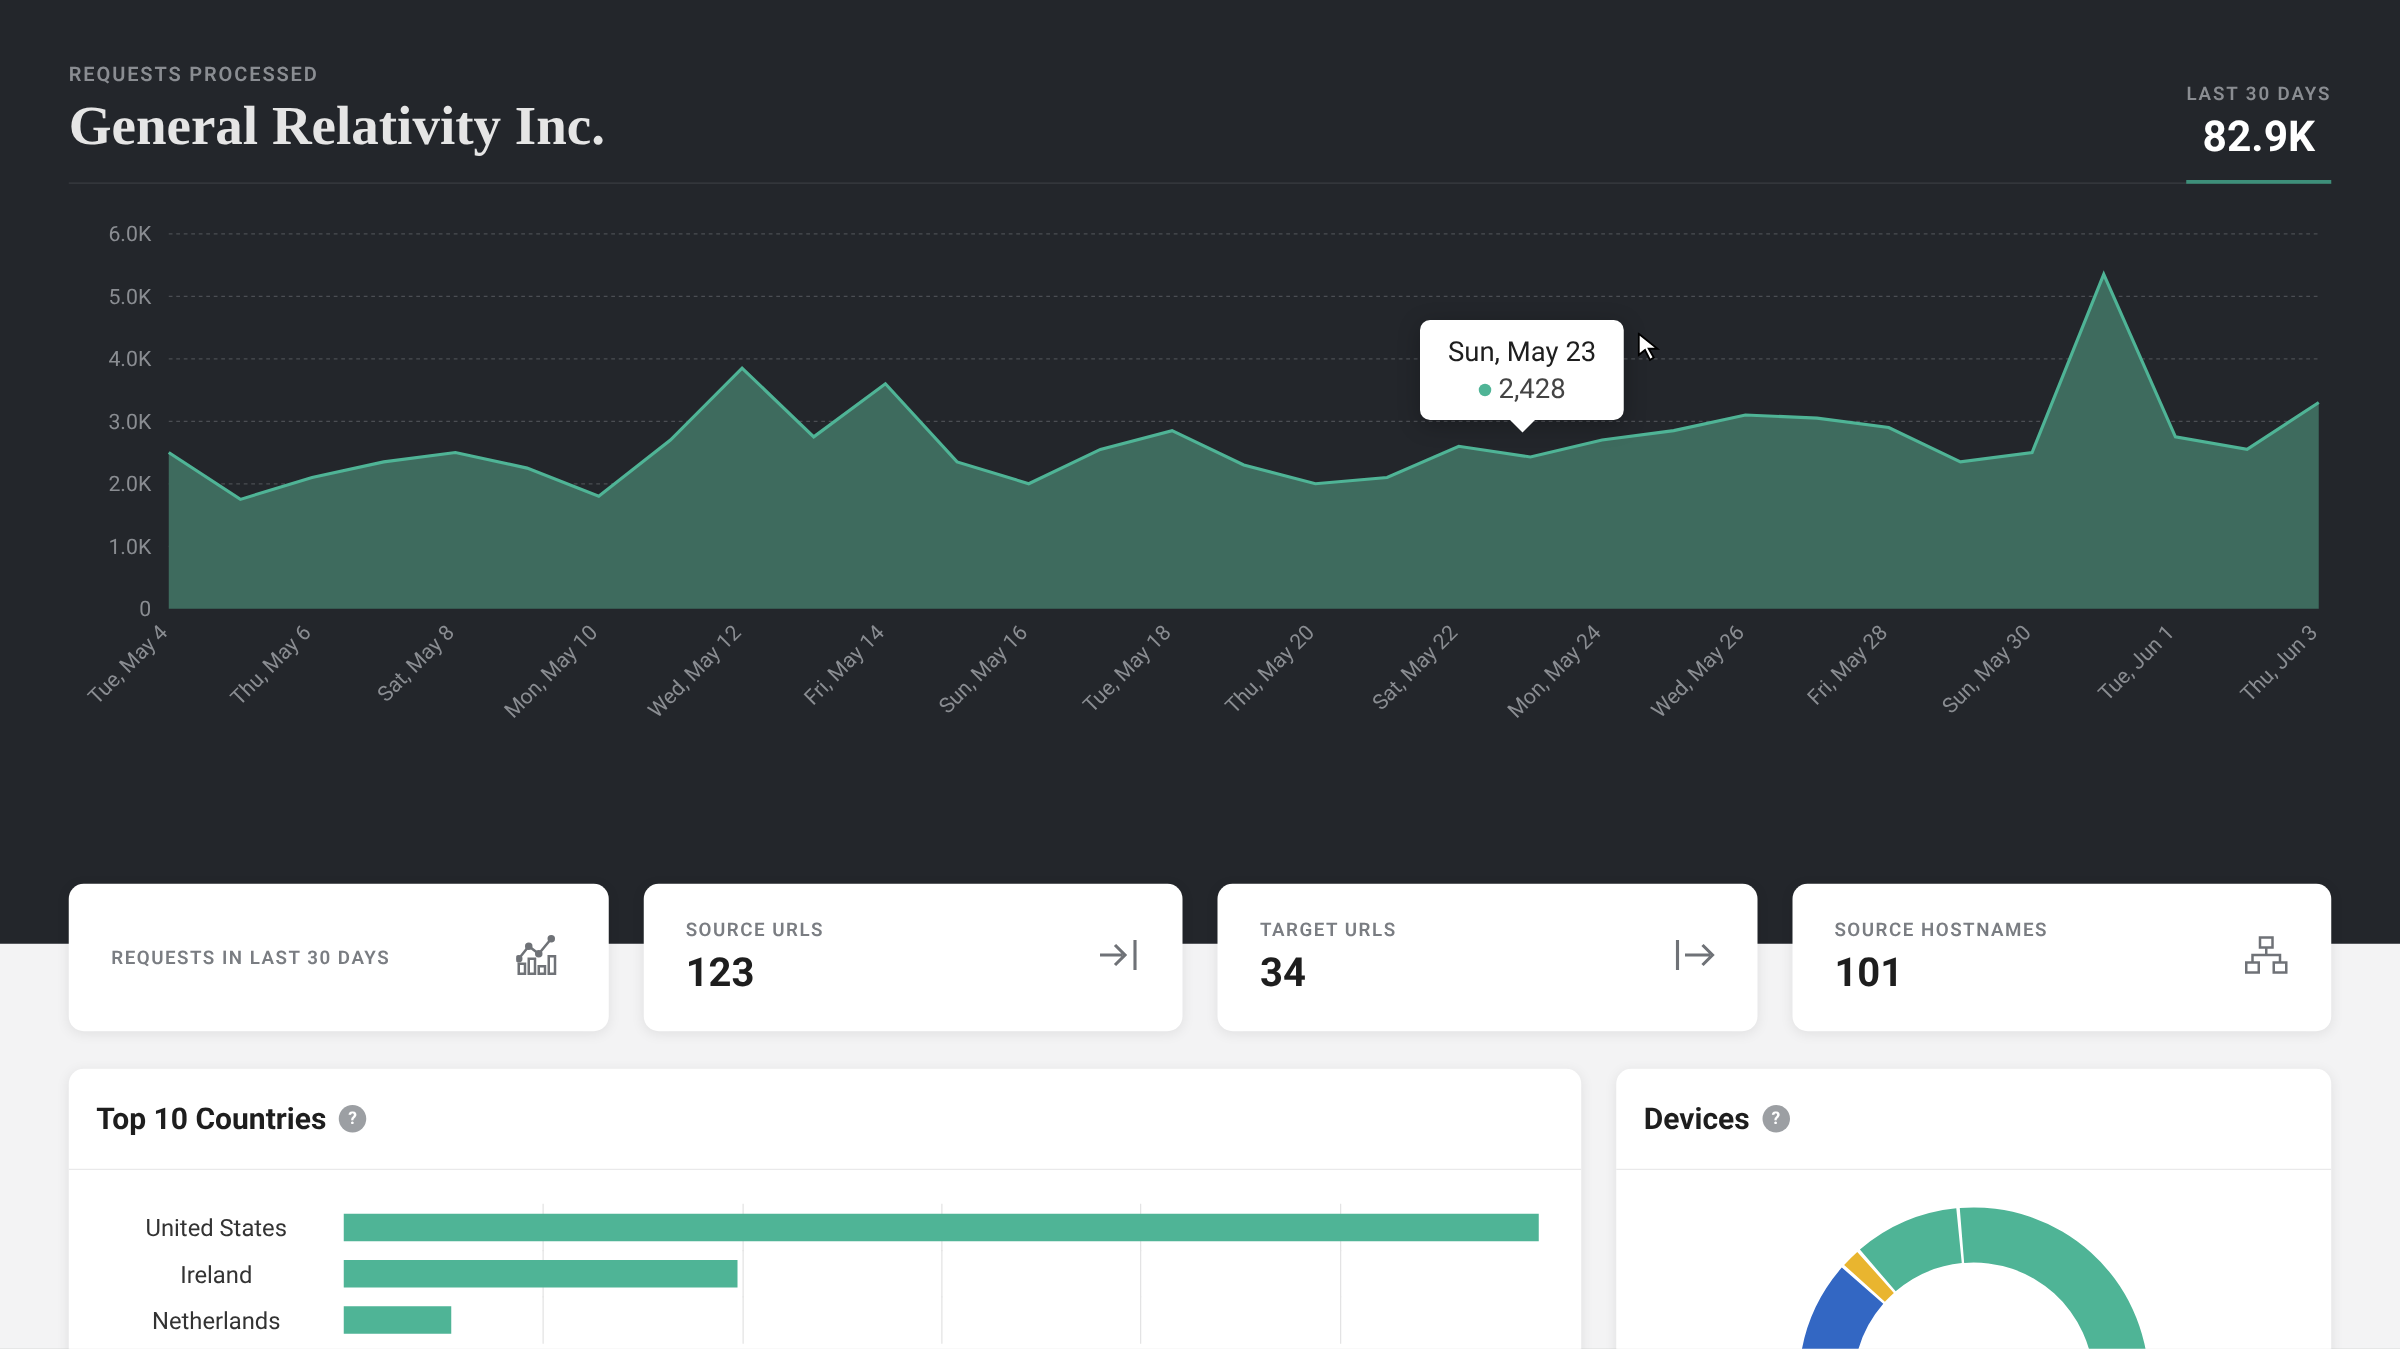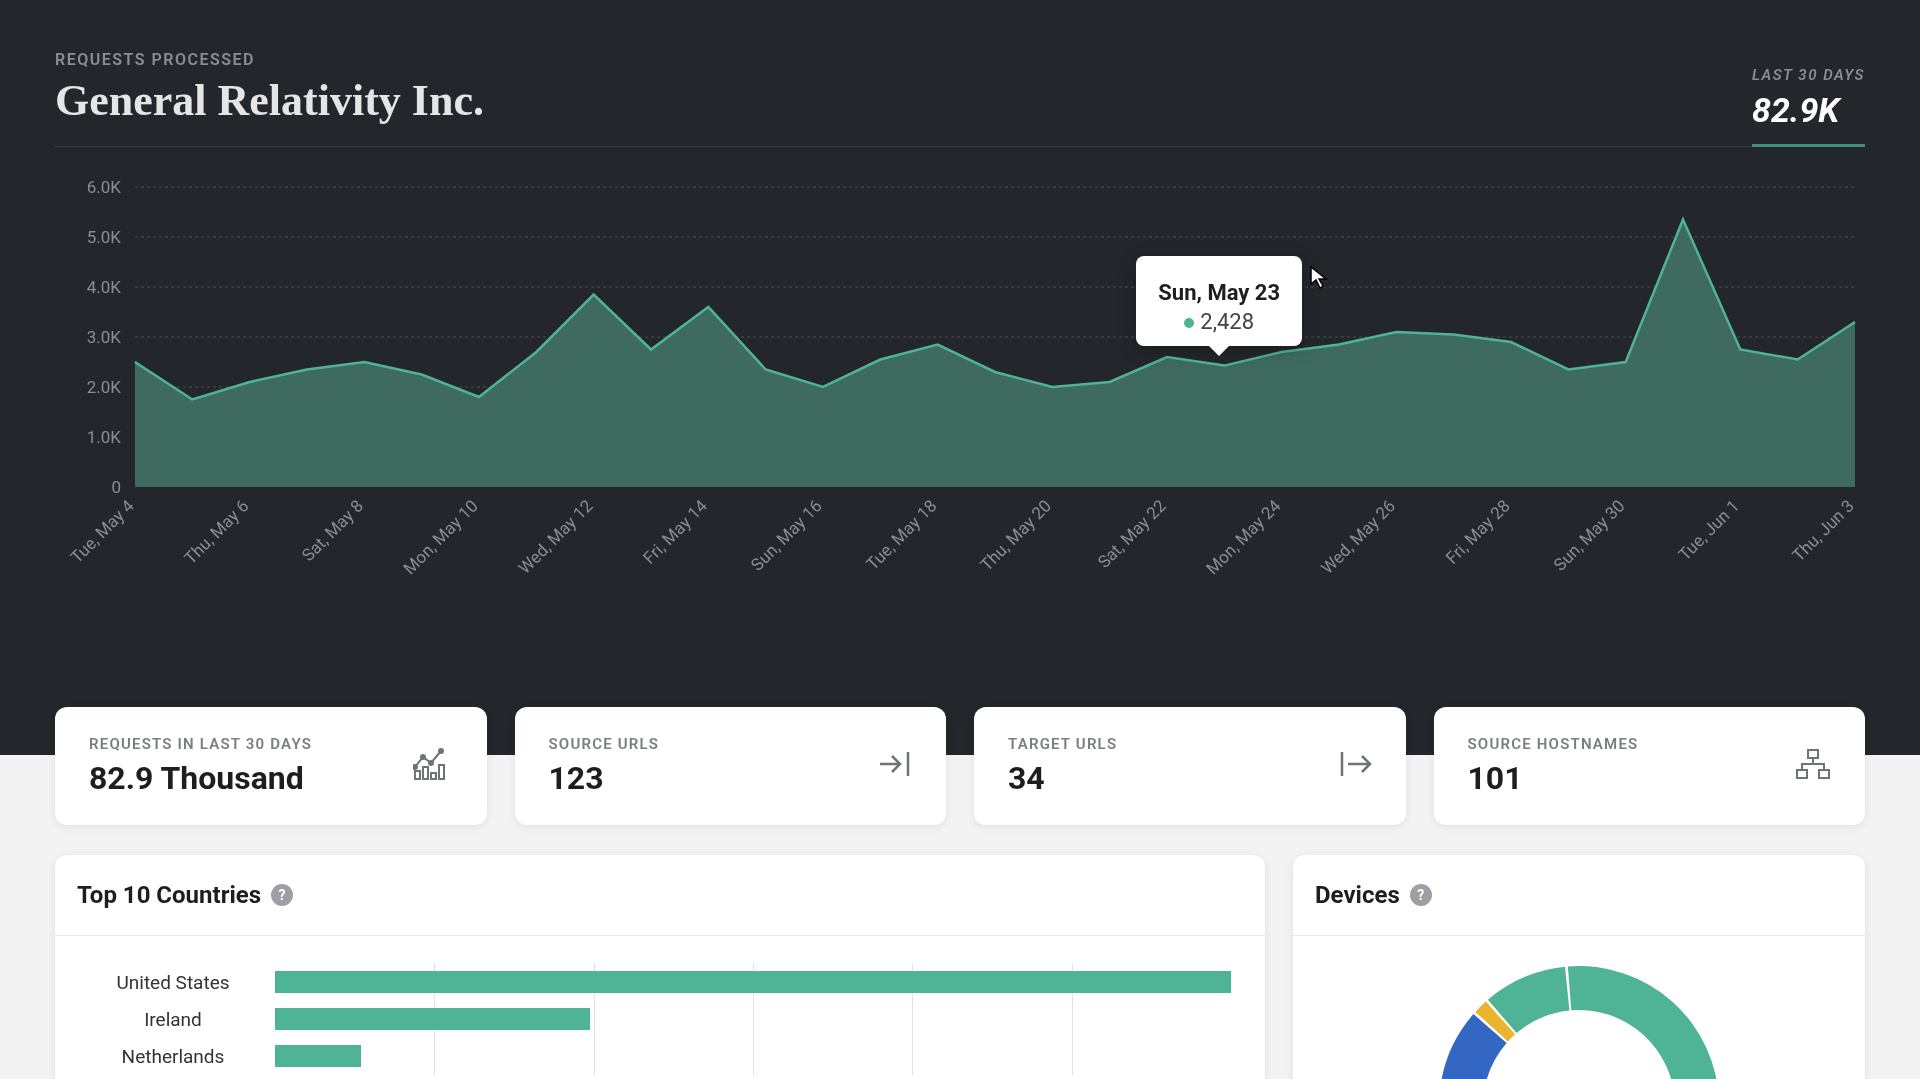--- a/index.html
+++ b/index.html
@@ -2,31 +2,31 @@
 <html><head>
 <meta charset="utf-8">
 <style>
   * { box-sizing: border-box; margin: 0; padding: 0; }
   html, body { width: 1920px; height: 1079px; font-family: -apple-system, BlinkMacSystemFont, "Segoe UI", Roboto, Helvetica, Arial, sans-serif; background:#f3f3f4; overflow:hidden; }
   .dark-pane { background:#23262b; padding: 50px 55px 0 55px; height: 755px; position:relative; }
   .hdr-row { display:flex; justify-content:space-between; align-items:flex-end; border-bottom:1px solid #3a3d42; padding-bottom:20px; }
   .hdr-left {}
   .sublabel { font-size:16px; letter-spacing:1.5px; color:#8a8d92; font-weight:600; }
   .title { font-family: Georgia, "Times New Roman", serif; color:#e5e5e5; font-size:44px; font-weight:700; margin-top:6px; }
-  .hdr-right { text-align:left; border-bottom:3px solid #3e8f7a; padding-bottom:14px; margin-bottom:-21px;font-style:italic; }
+  .hdr-right { text-align:center; border-bottom:3px solid #3e8f7a; padding-bottom:14px; margin-bottom:-21px; }
   .hdr-right .sublabel { font-size:15px; }
   .big-val { color:#fff; font-size:34px; font-weight:700; margin-top:6px; }
   .chart-wrap { position:relative; margin-top:30px; height:440px; }
   .chart-svg { display:block; }
   .y-tick text, .x-tick text { fill:#8a8d92; font-size:17px; }
   .gridline { stroke:#4b4e53; stroke-dasharray:3 3; stroke-width:1; }
   .area { fill:#3e6b5e; stroke:none; }
   .linepath { fill:none; stroke:#4fb496; stroke-width:2.5; }
   .tooltip { position:absolute; background:#fff; border-radius:8px; padding:14px 22px 12px; box-shadow:0 4px 18px rgba(0,0,0,.25); text-align:center; }
-  .tooltip .ttitle { font-size:22px; font-weight:700; color:#1e1e1e;margin-top:10px; }
+  .tooltip .ttitle { font-size:22px; font-weight:400; color:#1e1e1e; }
   .tooltip .tval { font-size:22px; color:#444; margin-top:4px; }
   .tooltip .dot { display:inline-block; width:10px; height:10px; border-radius:50%; background:#4fb496; margin-right:6px; vertical-align:middle; }
   .tooltip::after { content:""; position:absolute; left:50%; bottom:-10px; margin-left:-10px; border:10px solid transparent; border-top-color:#fff; border-bottom:none; }
   .cards-row { position:absolute; left:55px; right:55px; bottom:-70px; display:flex; gap:28px; }
   .card { background:#fff; border-radius:12px; flex:1; padding:28px 34px; display:flex; justify-content:space-between; align-items:center; box-shadow:0 2px 10px rgba(0,0,0,.08); }
   .card .clabel { font-size:15px; letter-spacing:1.2px; color:#7a7d82; font-weight:600; }
   .card .cval { font-size:32px; color:#1e1e1e; font-weight:700; margin-top:6px; }
   .card .icon { color:#6f7277; }
   .lower { padding: 100px 55px 0; display:flex; gap:28px; }
   .panel { background:#fff; border-radius:12px; box-shadow:0 2px 10px rgba(0,0,0,.08); }
@@ -145,21 +145,20 @@
     </div>
     <svg class="cursor-img" id="cursor" width="20" height="24" style="left: 1255.33px; top: 88.6px;">
       <path d="M1 1 L1 18 L6 14 L10 22 L13 20 L9 13 L16 13 Z" fill="#fff" stroke="#000" stroke-width="1.5"></path>
     </svg>
   </div>
 
   <div class="cards-row">
     <div class="card">
       <div>
         <div class="clabel">REQUESTS IN LAST 30 DAYS</div>
-        <div class="cval">82.9 Thousand</div>
       </div>
       <span class="icon">
         <svg width="40" height="34" viewBox="0 0 40 34" fill="none" stroke="currentColor" stroke-width="2">
           <path d="M2 20 L10 10 L18 16 L28 4"></path>
             <circle cx="2" cy="20" r="2" fill="currentColor"></circle>
             <circle cx="10" cy="10" r="2" fill="currentColor"></circle>
             <circle cx="18" cy="16" r="2" fill="currentColor"></circle>
             <circle cx="28" cy="4" r="2" fill="currentColor"></circle>
           <rect x="2" y="24" width="5" height="8"></rect>
             <rect x="10" y="20" width="5" height="12"></rect>

